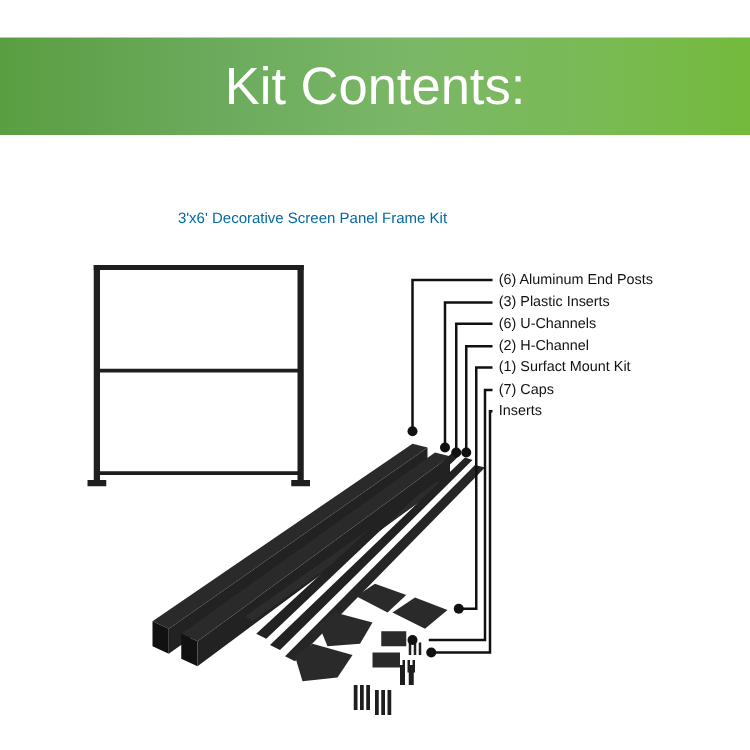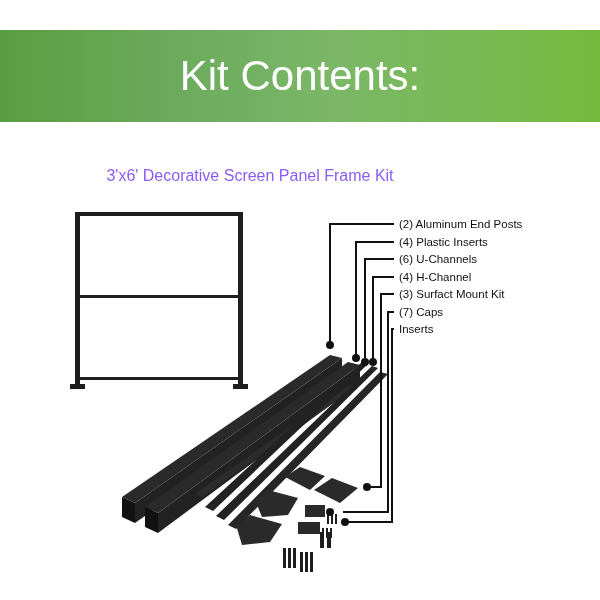--- a/index.html
+++ b/index.html
@@ -1,21 +1,21 @@
 <!DOCTYPE html>
 <html><head>
 <meta charset="utf-8">
 <style>
   html, body { margin:0; padding:0; background:#ffffff; }
   body { width:600px; height:600px; position:relative; overflow:hidden; font-family:"Liberation Sans", sans-serif; }
-  .banner { position:absolute; left:0; top:30px; width:600px; height:92px;
+  .banner { position:absolute; left:0; top:30px; width:600px; height:78px;
     background:linear-gradient(90deg,#5a9e42 0%,#6cab5d 30%,#7bb767 55%,#7aba54 80%,#74ba3c 100%);
     display:flex; align-items:center; justify-content:center; }
   .banner-title { color:#ffffff; font-size:42px; font-weight:400; letter-spacing:0px; }
-  .subtitle { position:absolute; left:0; width:500px; top:167px; text-align:center; font-size:16px; color:#8b5cf6; }
+  .subtitle { position:absolute; left:0; width:500px; top:167px; text-align:center; font-size:12px; color:#0369a1; }
   .label { position:absolute; left:399px; font-size:11.5px; color:#111; white-space:nowrap; line-height:14px; }
   svg.art { position:absolute; left:0; top:0; }
 </style>
 </head>
 <body>
 
 <div class="banner">
   <span class="banner-title">Kit Contents:</span>
 </div>
 
@@ -84,19 +84,19 @@
     <circle cx="330" cy="345" r="4"></circle>
     <circle cx="356" cy="358" r="4"></circle>
     <circle cx="365" cy="362" r="4"></circle>
     <circle cx="373" cy="362" r="4"></circle>
     <circle cx="367" cy="487" r="4"></circle>
     <circle cx="330" cy="512" r="4"></circle>
     <circle cx="345" cy="522" r="4"></circle>
   </g>
 </svg>
 
-<div class="label" style="top:217px">(2) Aluminum End Posts</div>
-<div class="label" style="top:235px">(4) Plastic Inserts</div>
+<div class="label" style="top:217px">(6) Aluminum End Posts</div>
+<div class="label" style="top:235px">(3) Plastic Inserts</div>
 <div class="label" style="top:252px">(6) U-Channels</div>
-<div class="label" style="top:270px">(4) H-Channel</div>
-<div class="label" style="top:287px">(3) Surfact Mount Kit</div>
+<div class="label" style="top:270px">(2) H-Channel</div>
+<div class="label" style="top:287px">(1) Surfact Mount Kit</div>
 <div class="label" style="top:305px">(7) Caps</div>
 <div class="label" style="top:322px">Inserts</div>
 
 </body></html>

